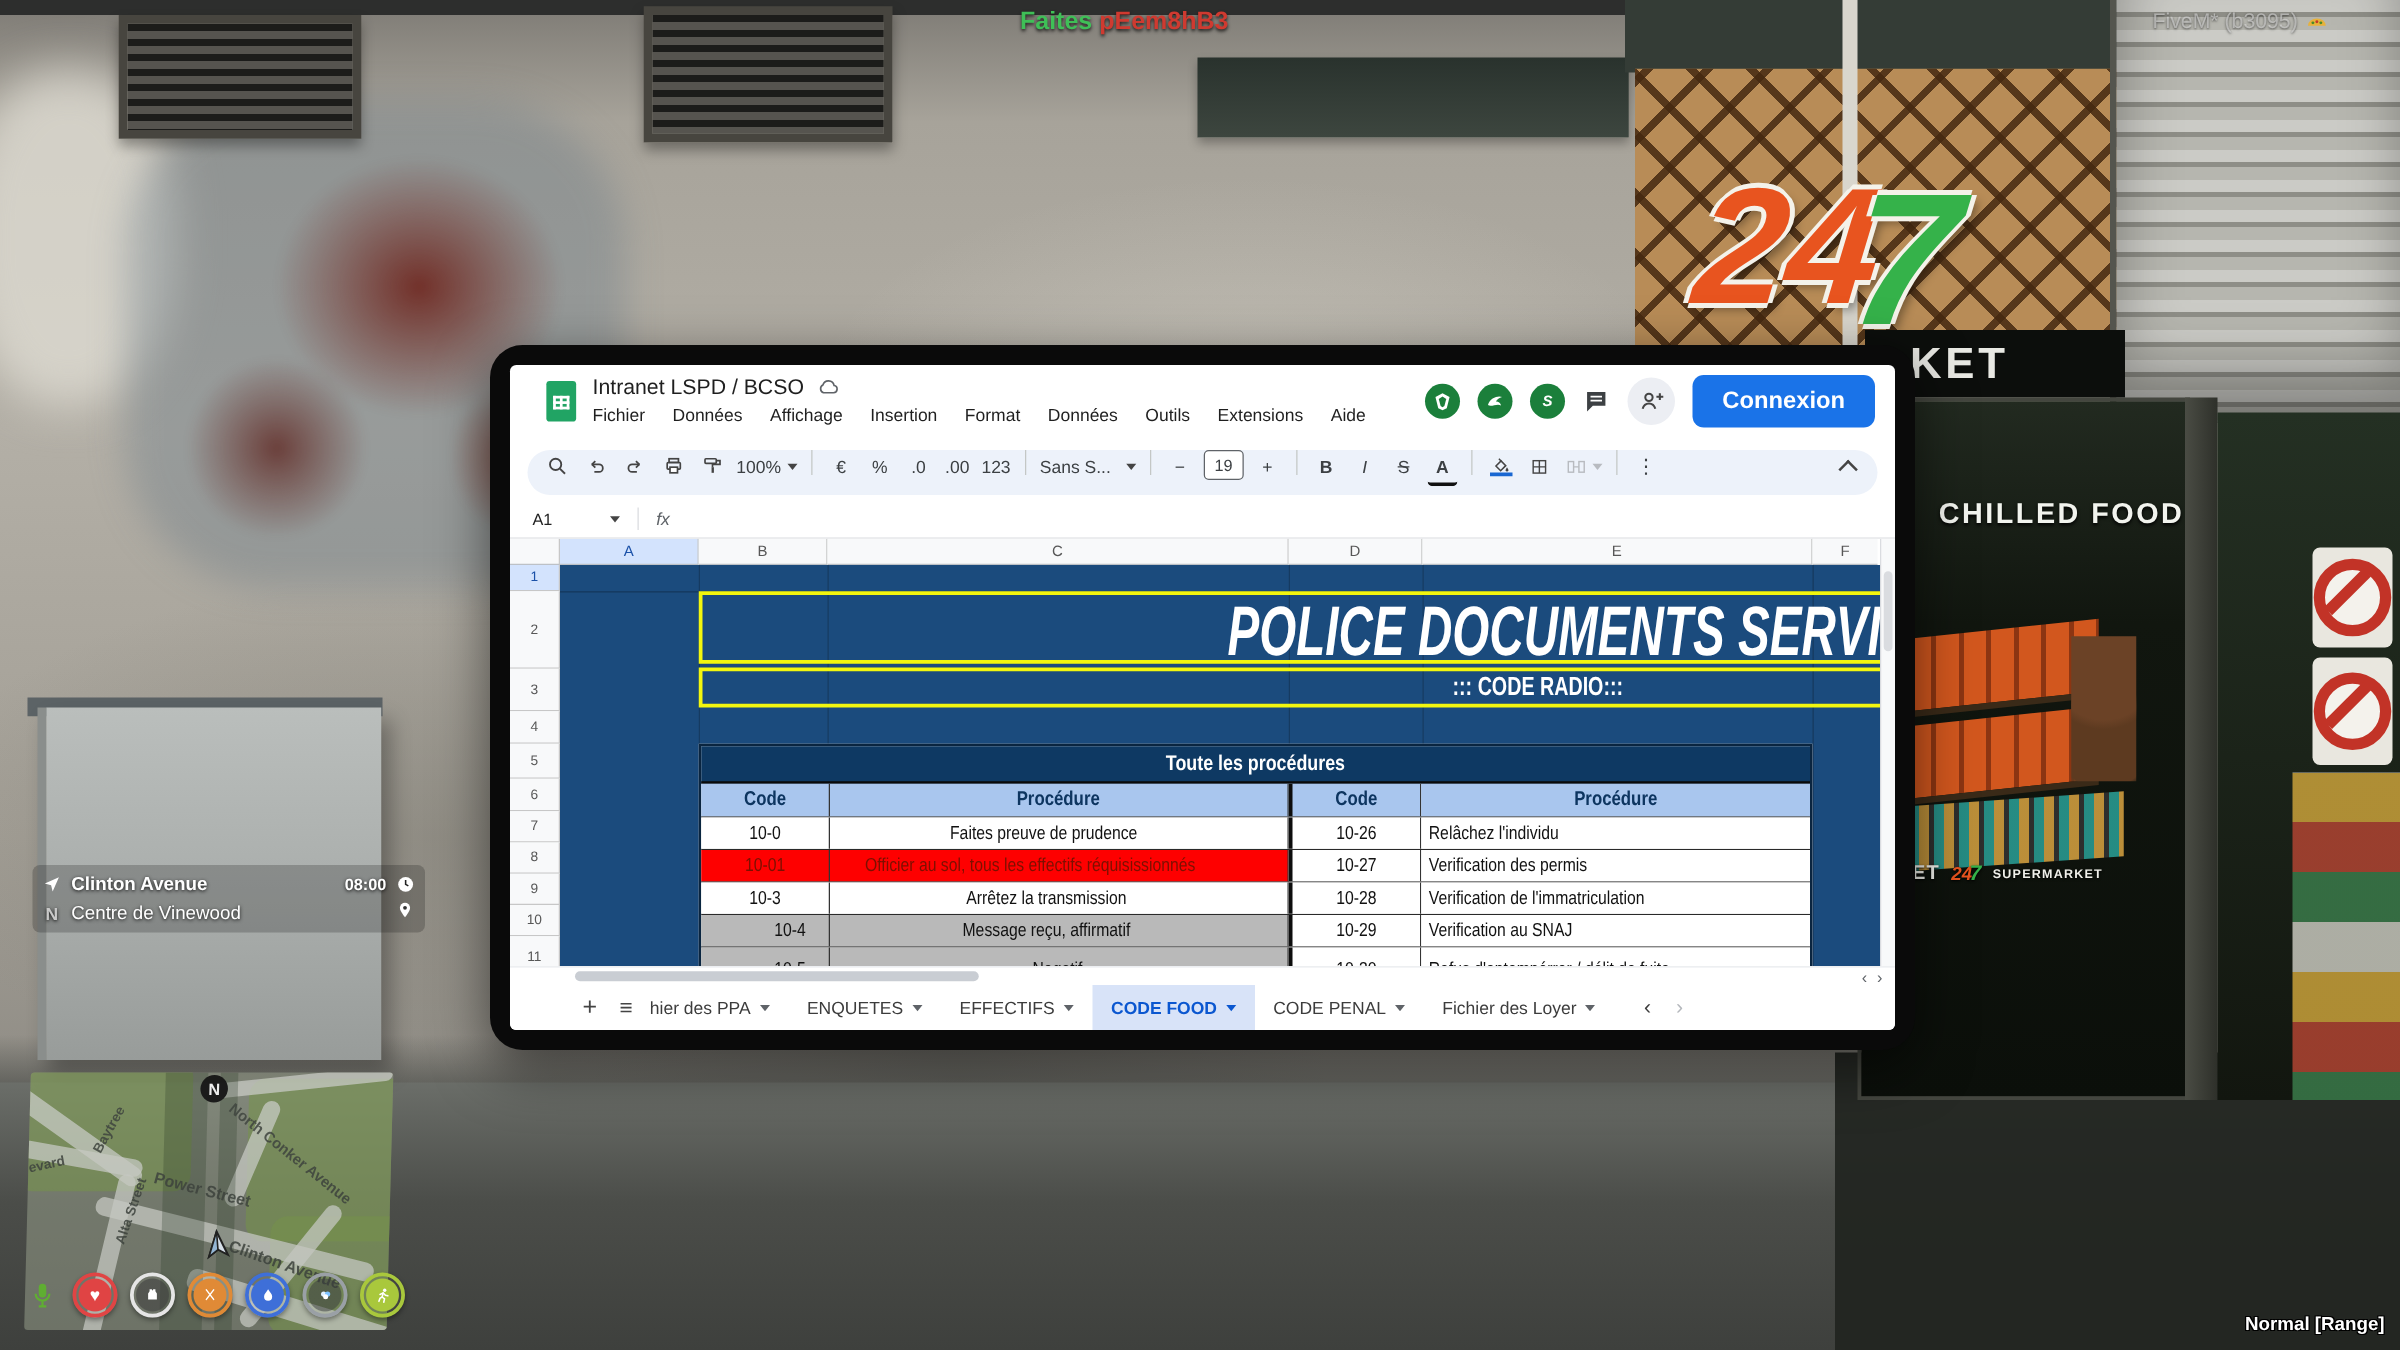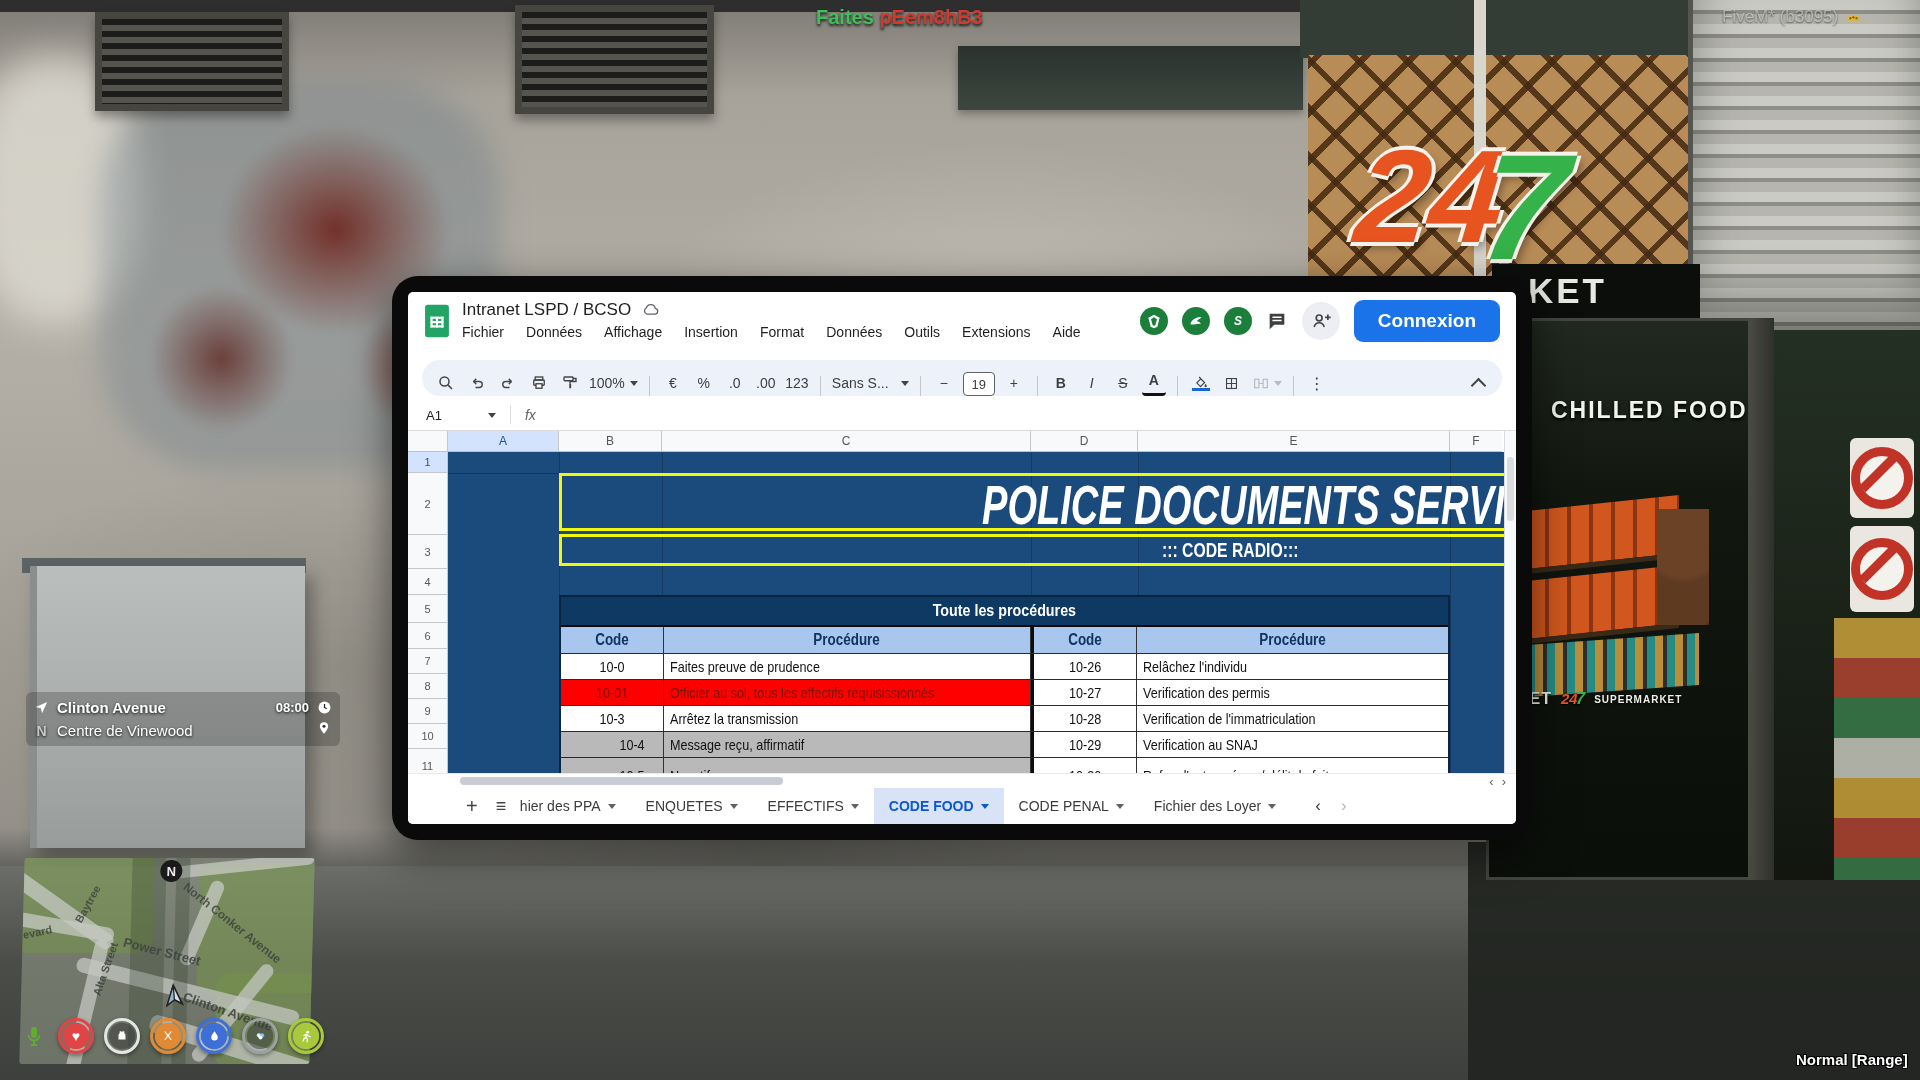--- a/index.html
+++ b/index.html
@@ -118,32 +118,32 @@
   .stat{width:30px;height:30px;border-radius:50%;border:3px solid var(--c);
      background:radial-gradient(circle,var(--f) 60%,transparent 64%);
      display:flex;align-items:center;justify-content:center;box-shadow:0 2px 4px rgba(0,0,0,.4);}
   .stat .glyph{color:#fff;font-size:14px;line-height:1;}
 
   
   .tablet{left:392px;top:276px;width:1140px;height:564px;background:#0a0a0a;border-radius:26px;
      padding:16px;box-sizing:border-box;box-shadow:0 14px 44px rgba(0,0,0,.55);}
   .screen{width:100%;height:100%;background:#fff;border-radius:5px;overflow:hidden;
      display:flex;flex-direction:column;color:#1f1f1f;}
-  .gs-header{height:64px;display:flex;align-items:flex-start;padding:8px 16px 0 16px;box-sizing:border-box;}
+  .gs-header{height:64px;display:flex;align-items:flex-start;padding:8px 16px 0 28px;box-sizing:border-box;}
   .gs-titleblock{margin-left:12px;}
   .gs-title{display:flex;align-items:center;gap:10px;font-size:17px;color:#1f1f1f;}
   .gs-menus{display:flex;gap:22px;margin-top:4px;font-size:14px;color:#1f1f1f;}
   .gs-menus span{cursor:default;}
   .gs-right{margin-left:auto;display:flex;align-items:center;gap:14px;}
   .extc{width:28px;height:28px;border-radius:50%;background:#1b7f3b;display:flex;align-items:center;justify-content:center;}
   .share-circ{width:38px;height:38px;border-radius:50%;background:#eceef3;display:flex;align-items:center;justify-content:center;}
   .connexion{background:#1a73e8;color:#fff;font-weight:bold;font-size:19px;border:none;
      padding:10px 24px;border-radius:9px;}
   .gs-toolbar{height:44px;padding:4px 14px;box-sizing:border-box;}
-  .pill{background:#edf2fa;border-radius:20px;height:36px;display:flex;align-items:flex-end;
+  .pill{background:#edf2fa;border-radius:20px;height:36px;display:flex;align-items:flex-start;
      padding:0 12px;gap:7px;font-size:14px;color:#3c4043;}
   .tbi{display:flex;align-items:center;justify-content:center;min-width:24px;height:26px;border-radius:4px;}
   .tsep{width:1px;height:20px;background:#c4c7c5;margin:0 4px;}
   .zoomv{display:flex;align-items:center;gap:5px;}
   .caret{width:0;height:0;border-left:4px solid transparent;border-right:4px solid transparent;border-top:5px solid #444;display:inline-block;}
   .fontname{min-width:64px;text-align:left;}
   .sizebox{width:30px;height:22px;border:1.5px solid #5f6368;border-radius:4px;display:flex;
      align-items:center;justify-content:center;font-size:13px;background:#fff;}
   .bB{font-weight:bold;} .bI{font-style:italic;} .bS{text-decoration:line-through;}
   .bA{font-weight:bold;border-bottom:3px solid #111;line-height:15px;}
@@ -185,21 +185,21 @@
   .ptable{position:absolute;left:111px;top:143px;width:891px;border:2px solid #0a2540;box-sizing:border-box;
      background:#fff;}
   .pt-band{height:28px;background:#0e3963;color:#fff;display:flex;align-items:center;justify-content:center;
      font-size:17px;font-weight:bold;border-bottom:2px solid #0a0a0a;}
   .pt-row{display:flex;height:25px;border-bottom:1px solid #2a2a2a;}
   .pt-row:last-child{border-bottom:none;height:34px;}
   .pc{box-sizing:border-box;display:flex;align-items:center;font-size:15px;color:#111;
      border-right:1px solid #333;background:#fff;overflow:hidden;}
   .pc.code{justify-content:center;}
   .pc.proc{padding-left:6px;}
-  .c1{width:103px;} .p1{width:369px;} .c2{width:107px;border-left:3px solid #0d0d0d;} .p2{width:312px;border-right:none;}
+  .c1{width:103px;} .p1{width:369px;justify-content:center;} .c2{width:107px;border-left:3px solid #0d0d0d;} .p2{width:312px;border-right:none;}
   .pt-head{height:26px;}
   .pt-head .pc{background:#a9c6ee;color:#0d3560;font-weight:bold;font-size:16px;justify-content:center;padding-left:0;}
   .lred{background:#fe0000 !important;color:#7c1000 !important;}
   .lgray{background:#b9b9b9 !important;padding-left:40px;}
   .cnd{display:inline-block;transform:scaleX(.84);transform-origin:center;white-space:nowrap;}
   .cndL{display:inline-block;transform:scaleX(.84);transform-origin:left;white-space:nowrap;}
   .vscroll{position:absolute;right:0;top:0;bottom:0;width:12px;background:#f8f9fa;border-left:1px solid #dadce0;box-sizing:border-box;}
   .vthumb{position:absolute;left:2px;top:26px;width:7px;height:64px;border-radius:4px;background:#dadce0;}
   .gs-hscroll{height:14px;position:relative;background:#fff;border-top:1px solid #e8eaed;}
   .hthumb{position:absolute;left:52px;top:3px;width:323px;height:8px;border-radius:4px;background:#c9cdd3;}

